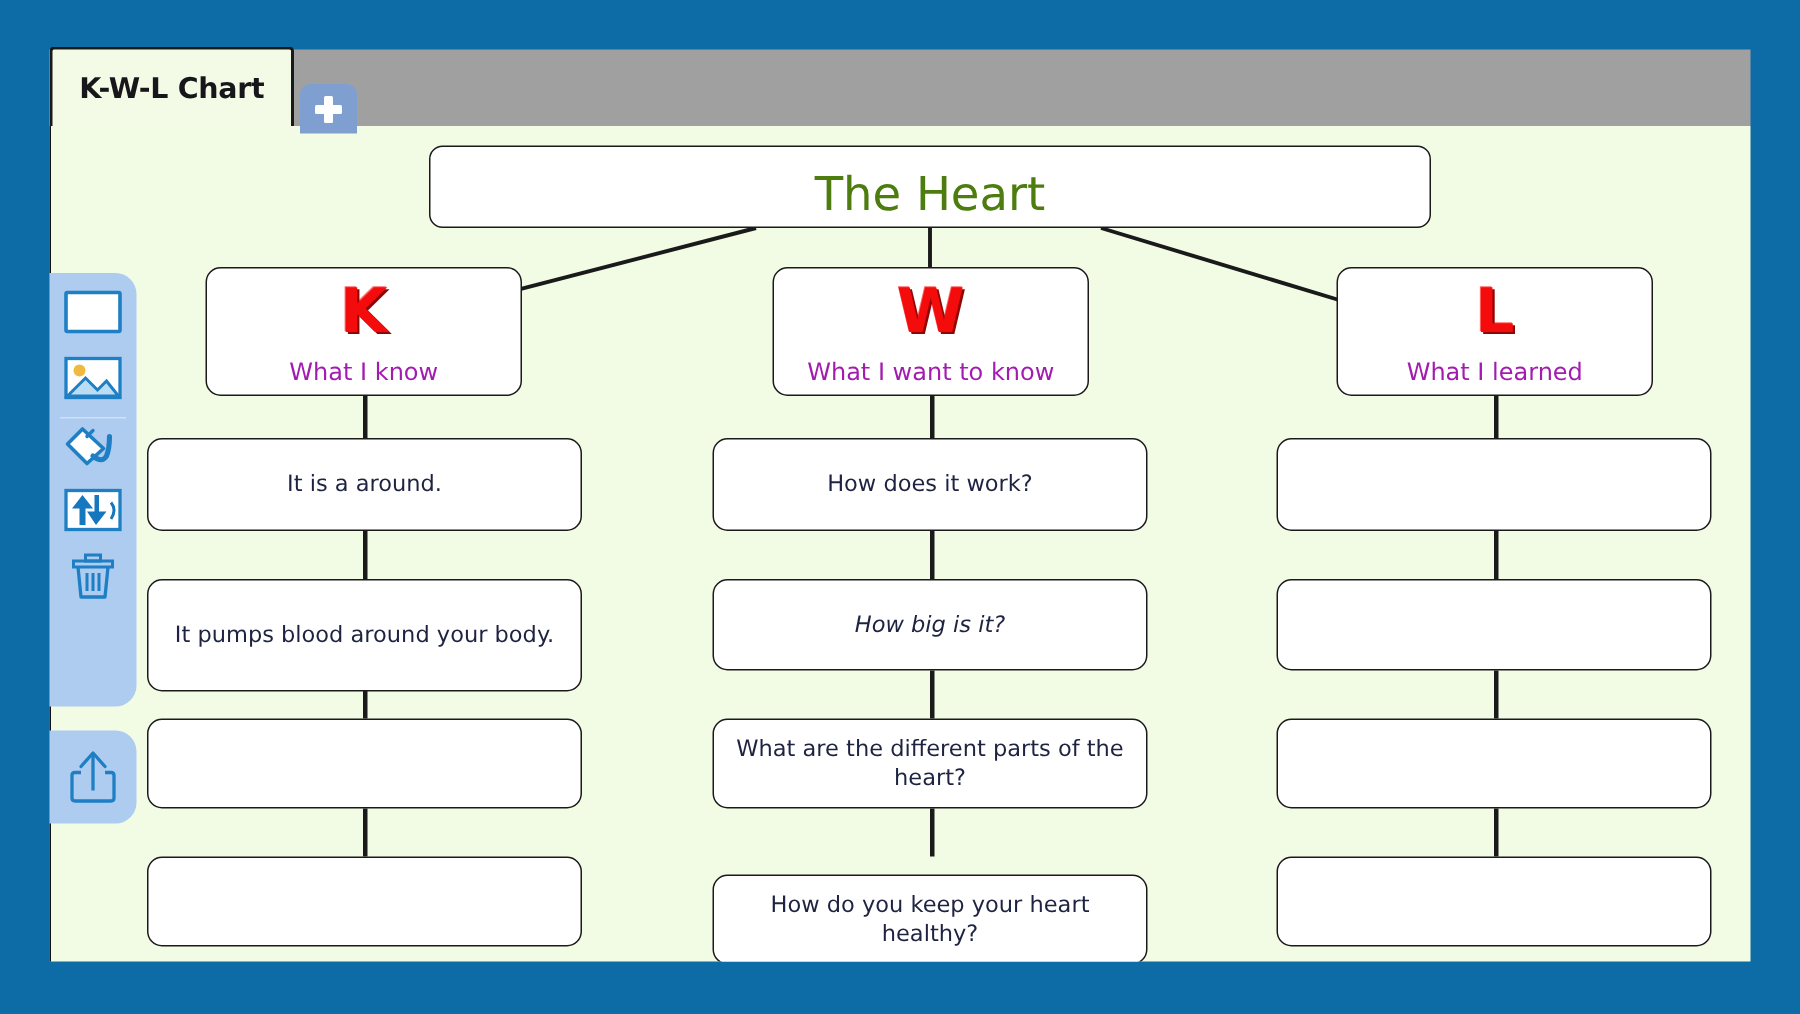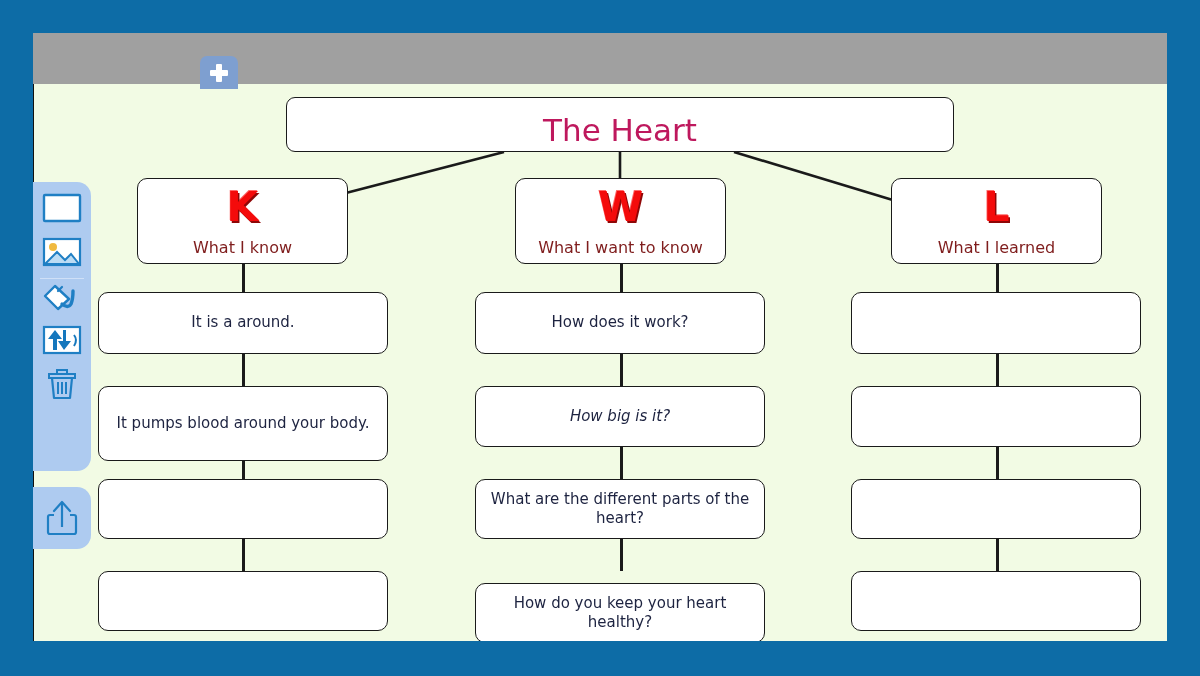--- a/index.html
+++ b/index.html
@@ -89,36 +89,36 @@
     z-index: 10;
   }
   .node-text {
     font-family: "DejaVu Sans", sans-serif;
     font-size: 15px;
     color: #1d2340;
     line-height: 1.28;
     padding: 0 10px;
   }
   #node-title { left: 252px; top: 13px; width: 668px; height: 55px; border-radius: 9px; }
-  #node-title .node-text { font-size: 31px; color: #be185d; margin-top: 12px; }
+  #node-title .node-text { font-size: 31px; color: #4d7c0f; margin-top: 12px; }
 
   .head-node { flex-direction: column; justify-content: flex-start; padding-top: 4px; }
   .head-letter {
     font-family: "DejaVu Sans", sans-serif;
     font-weight: bold;
     font-size: 41px;
     color: #f40b0b;
     line-height: 1;
     text-shadow: 1.5px 1.5px 0 #8f0606, -0.6px -0.6px 0 #ff6a6a;
     margin-top: 4px;
   }
   .head-sub {
     font-family: "DejaVu Sans", sans-serif;
     font-size: 16px;
-    color: #7f1d1d;
+    color: #a21caf;
     margin-top: auto; margin-bottom: 6px;
     white-space: nowrap;
   }
 
   
   .conn-v {
     position: absolute;
     width: 2.6px;
     background: #1a1a1a;
     z-index: 2;
@@ -130,20 +130,23 @@
     pointer-events: none;
   }
 </style>
 </head>
 <body>
 
 <div id="app">
 
   <div class="tabstrip"></div>
 
+  <div class="tab-active">
+    <span class="tab-label">K-W-L Chart</span>
+  </div>
 
   <div class="tab-add">
     <span class="plus-glyph"></span>
   </div>
 
   <div class="canvas">
 
     <svg class="links" viewBox="0 0 1134 557">
 
       <line x1="470" y1="68" x2="281" y2="117" stroke="#1a1a1a" stroke-width="2.6"></line>

